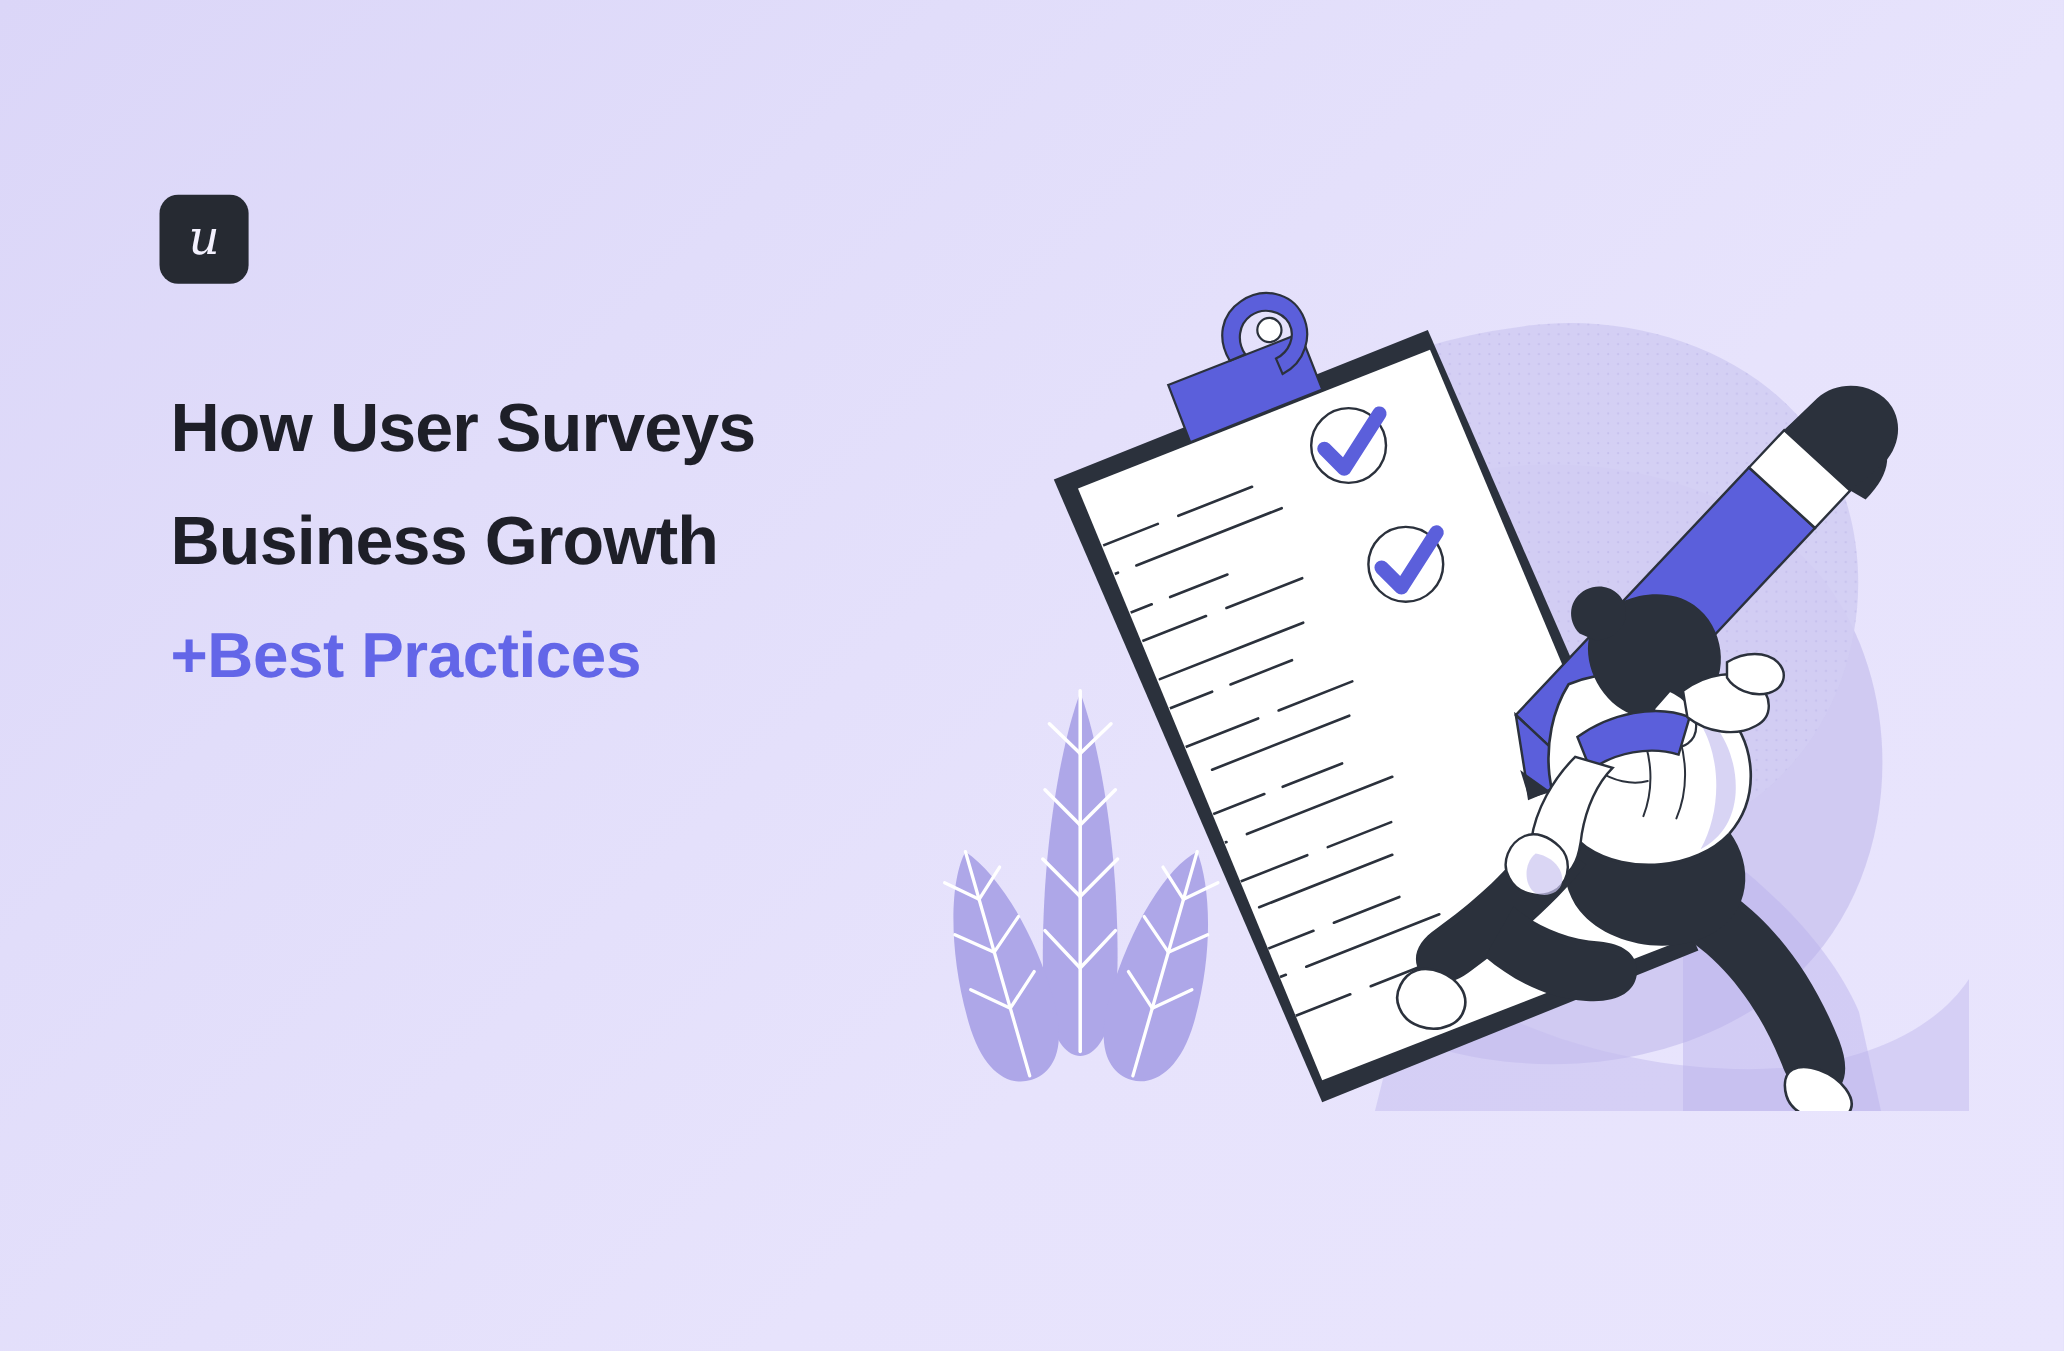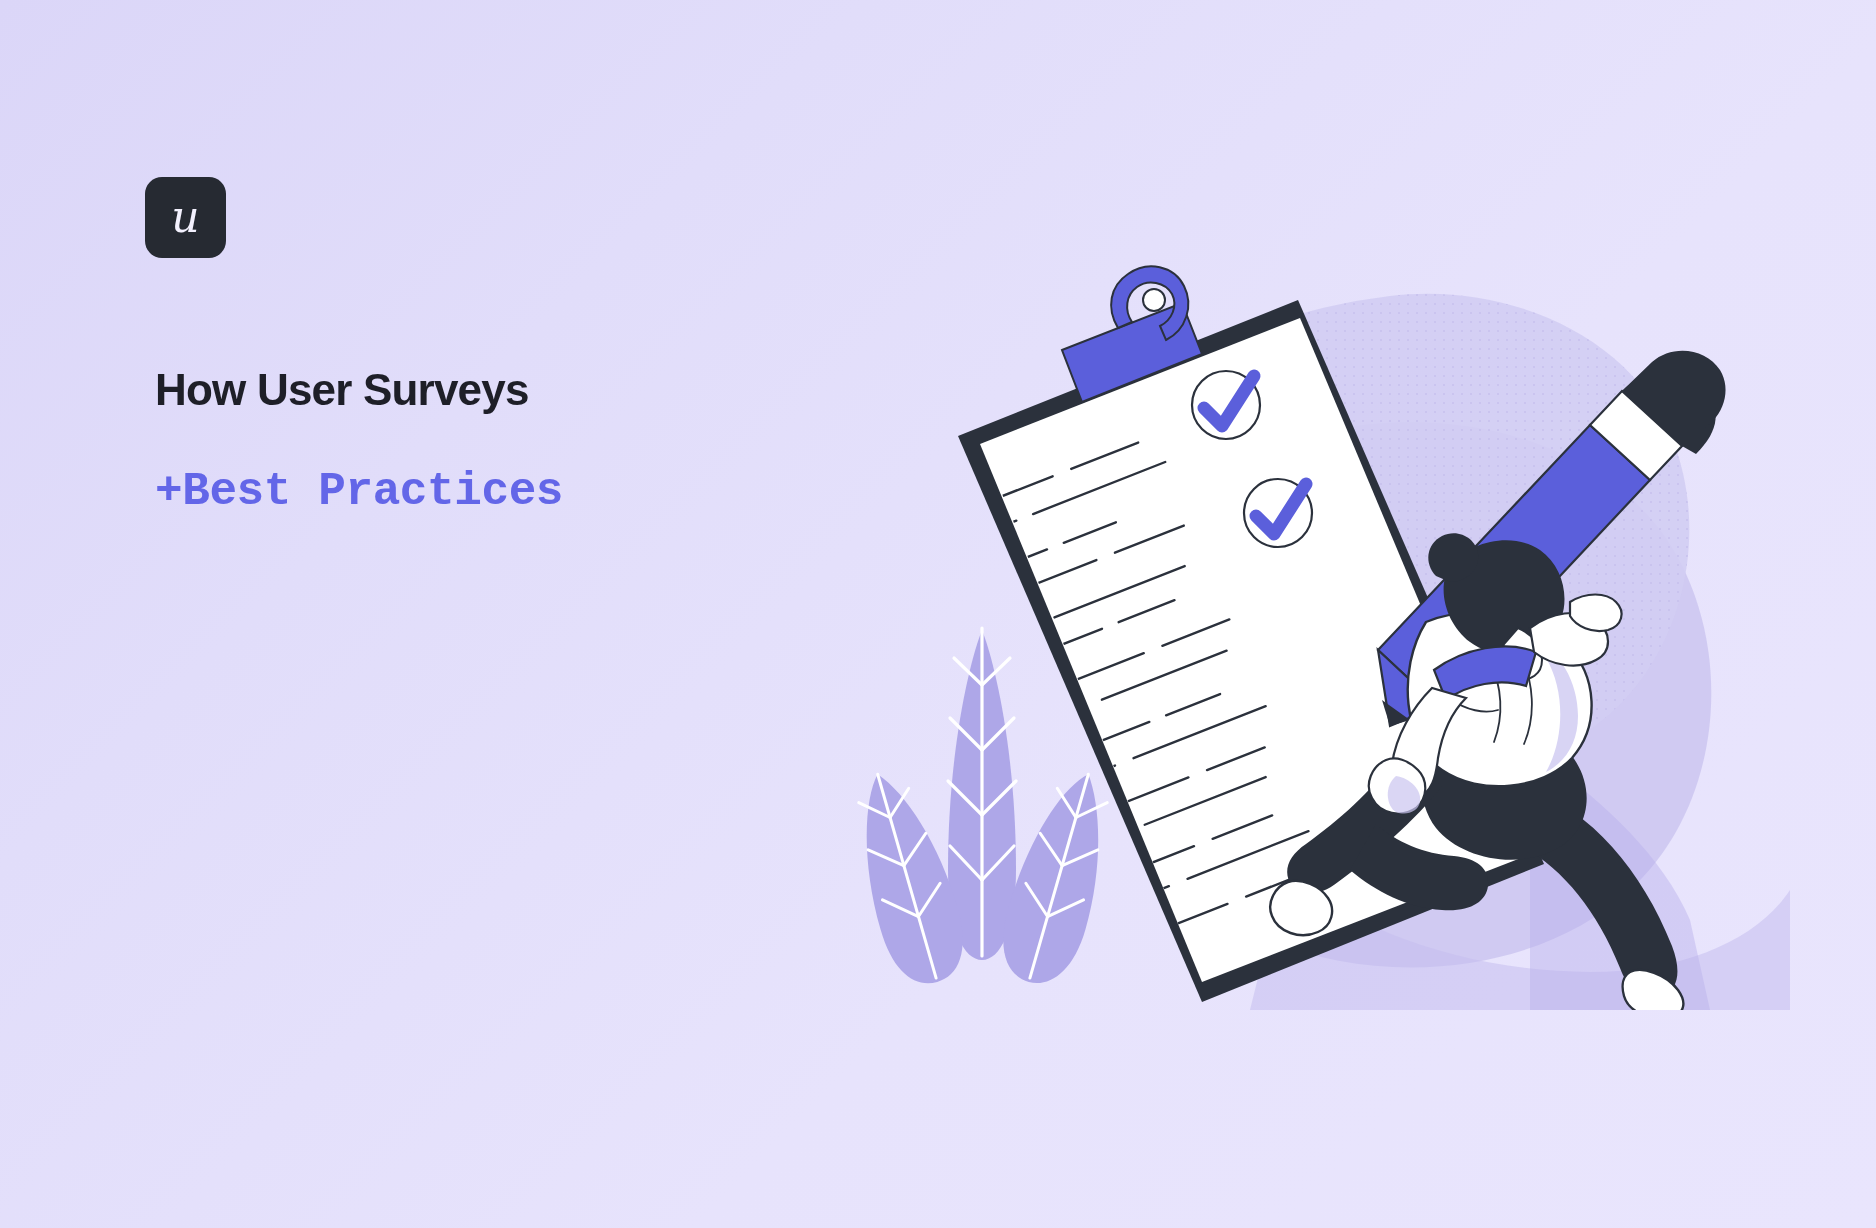--- a/index.html
+++ b/index.html
@@ -37,30 +37,30 @@
     user-select:none;
   }
 
   
   #headline-block{
     position:absolute; left:155px; top:338px;
     width:700px;
   }
   .hl-line{
     font-family:"Liberation Sans", sans-serif;
-    font-size:44px;
+    font-size:62px;
     font-weight:700;
     letter-spacing:-0.8px;
     line-height:103px;
     color:#1e1f28;
     white-space:nowrap;
   }
   .hl-sub{
-    font-family:Liberation Mono, monospace;
-    font-size:46px;
+    font-family:Liberation Sans, sans-serif;
+    font-size:58px;
     font-weight:700;
     letter-spacing:-0.4px;
     line-height:103px;
     color:#6366e8;
     white-space:nowrap;
   }
 
   
   #illustration{
     position:absolute; left:830px; top:230px;
@@ -72,20 +72,21 @@
 <body>
 
 <div id="poster">
 
   <div id="logo-mark">
     <span class="glyph">u</span>
   </div>
 
   <div id="headline-block">
     <div class="hl-line">How User Surveys</div>
+    <div class="hl-line">Business Growth</div>
     <div class="hl-sub">+Best Practices</div>
   </div>
 
   <div id="illustration">
     <svg viewBox="0 0 1010 780" xmlns="http://www.w3.org/2000/svg">
       <defs>
         <pattern id="dots" width="9" height="9" patternUnits="userSpaceOnUse">
           <circle cx="2" cy="2" r="1" fill="#b9b2e6" opacity="0.55"></circle>
         </pattern>
         <clipPath id="paperClip">

